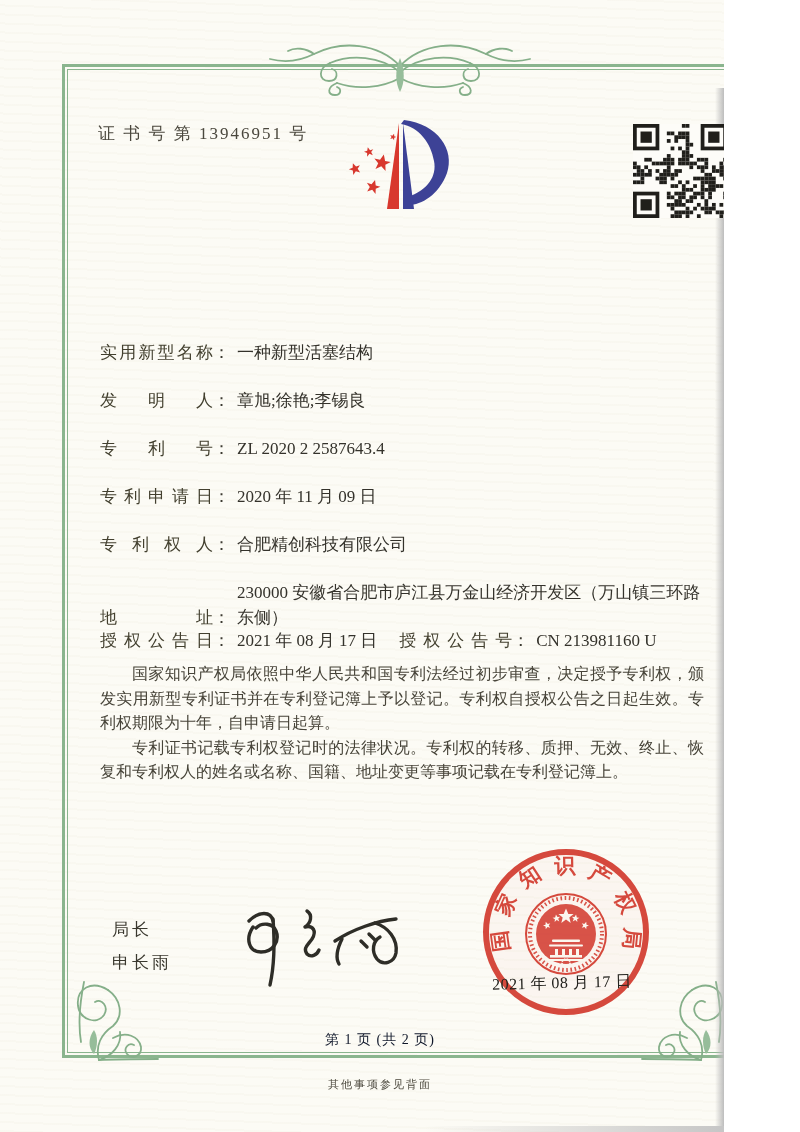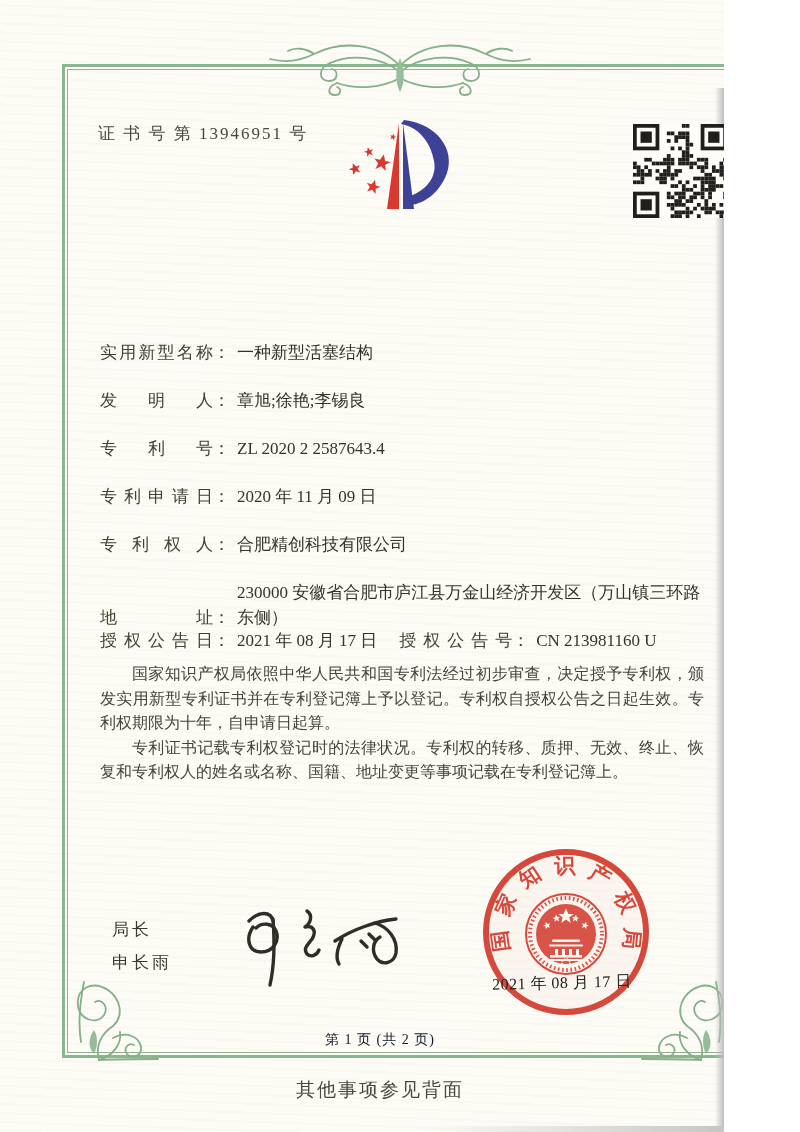--- a/index.html
+++ b/index.html
@@ -38,21 +38,21 @@
   .legal{left:100px;top:662px;width:604px;font-size:16px;line-height:24.5px;text-align:justify;color:#474439;}
   .legal p{margin:0;text-indent:2em;}
   
   .signer-title{left:112px;top:918px;font-size:17px;letter-spacing:3px;color:#3b392f;}
   .signer-name{left:112px;top:951px;font-size:17px;letter-spacing:3px;color:#3b392f;}
   .signature{left:235px;top:893px;}
   
   .seal{left:480px;top:846px;}
   .seal-date{left:492px;top:973px;font-size:16px;letter-spacing:.5px;color:#23221d;transform:rotate(-1.5deg);}
   .page-num{left:0;top:1031px;width:760px;text-align:center;font-size:14px;letter-spacing:1px;color:#0f172a;}
-  .back-note{left:0;top:1077px;width:760px;text-align:center;font-size:19px;letter-spacing:2px;color:#4a473c;}
+  .back-note{left:0;top:1077px;width:760px;text-align:center;font-size:11px;letter-spacing:2px;color:#4a473c;}
   .green-stroke{stroke:#85af89;fill:none;stroke-width:1.8;stroke-linecap:round;}
   .green-fill{fill:#96bd9a;stroke:none;}
 </style>
 </head>
 <body>
 
 <div class="page">
 
   <div class="abs frame"></div>
 

